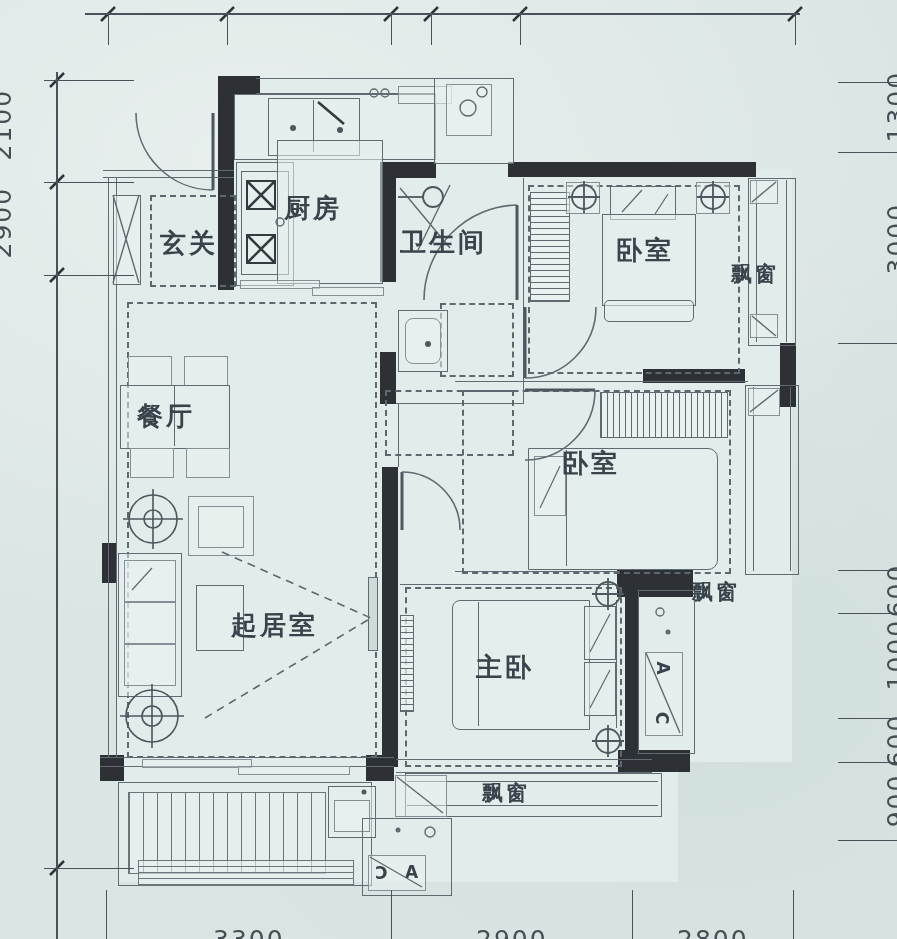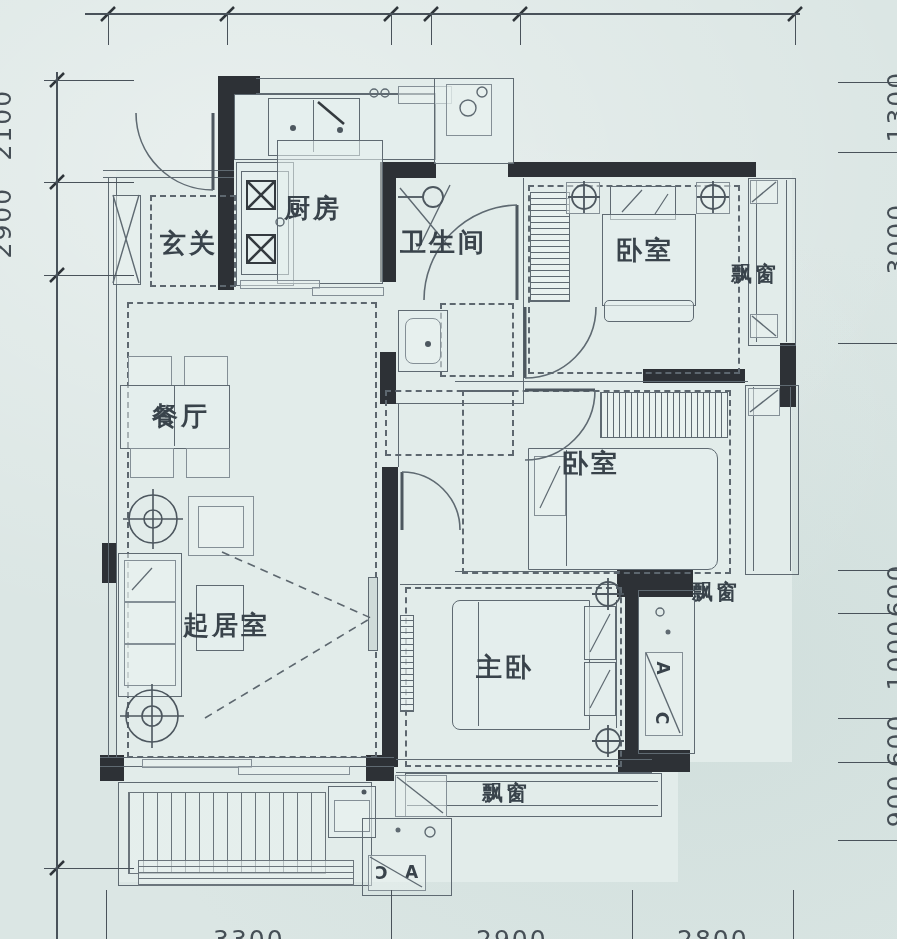--- a/index.html
+++ b/index.html
@@ -306,21 +306,21 @@
   <div class="dim" style="left:632px;top:890px;width:1px;height:49px;"></div>
   <div class="dim" style="left:793px;top:890px;width:1px;height:49px;"></div>
   <div class="dimnum" style="left:213px;top:925px;width:70px;">3300</div>
   <div class="dimnum" style="left:476px;top:925px;width:70px;">2900</div>
   <div class="dimnum" style="left:677px;top:925px;width:70px;">2800</div>
 
   <div class="lbl f26" style="left:160px;top:226px;">玄关</div>
   <div class="lbl f26" style="left:284px;top:191px;">厨房</div>
   <div class="lbl f26" style="left:400px;top:225px;">卫生间</div>
   <div class="lbl f26" style="left:616px;top:233px;">卧室</div>
-  <div class="lbl f26" style="left:152px;top:399px;">餐厅</div>
+  <div class="lbl f26" style="left:137px;top:399px;">餐厅</div>
   <div class="lbl f26" style="left:562px;top:446px;">卧室</div>
-  <div class="lbl f26" style="left:183px;top:608px;">起居室</div>
+  <div class="lbl f26" style="left:183px;top:608px;padding-left:48px;">起居室</div>
   <div class="lbl f26" style="left:476px;top:650px;">主卧</div>
   <div class="lbl f22" style="left:731px;top:260px;">飘窗</div>
   <div class="lbl f22" style="left:692px;top:578px;">飘窗</div>
   <div class="lbl f22" style="left:482px;top:779px;">飘窗</div>
 
 </div>
 
 </body></html>

